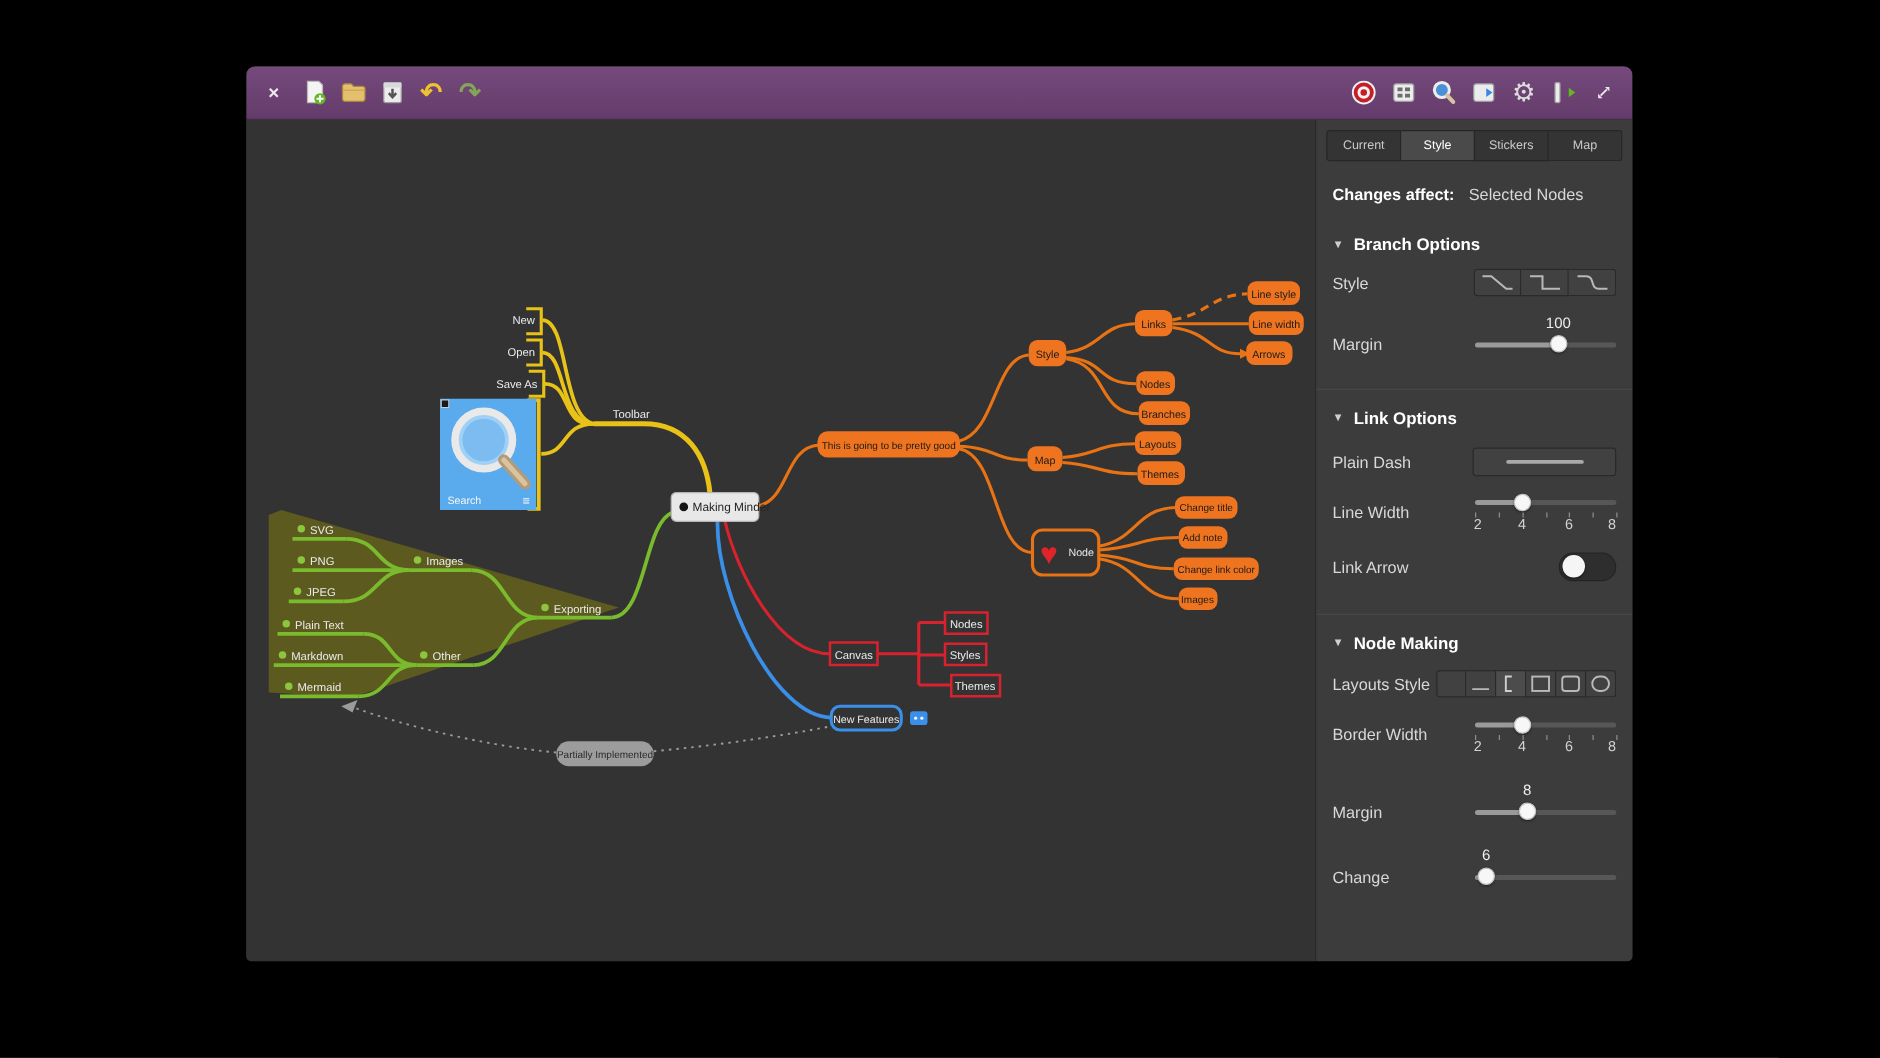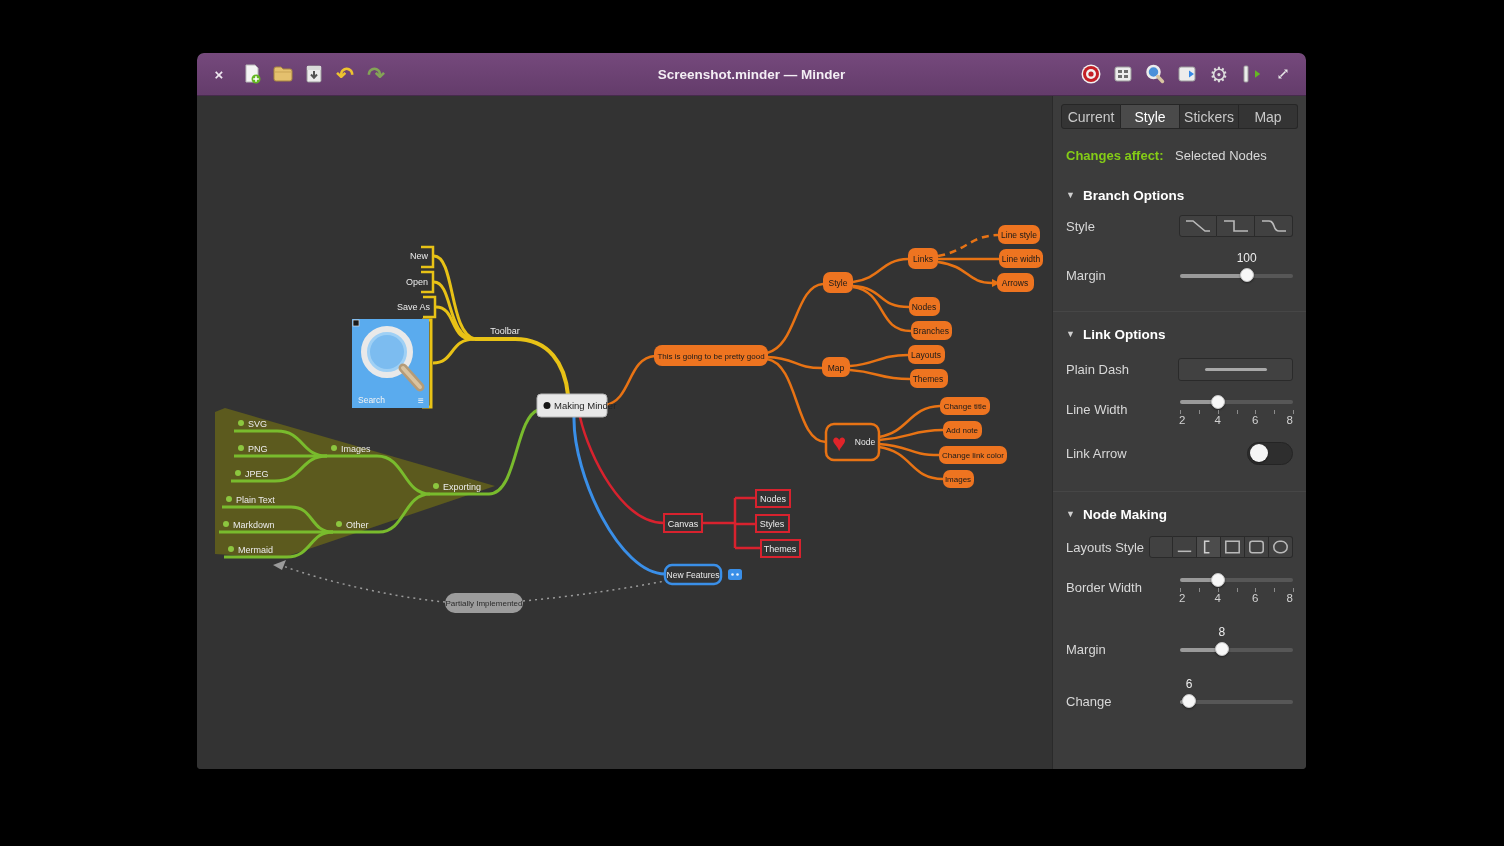--- a/index.html
+++ b/index.html
@@ -18,29 +18,29 @@
   .glyph-undo{color:#eec32f;font-size:21px;font-weight:bold;line-height:1;}
   .glyph-redo{color:#84a457;font-size:21px;font-weight:bold;line-height:1;}
   .glyph-gear{color:#dcdcdc;font-size:21px;line-height:1;}
   
   .content{display:flex;height:673px;}
   .canvas{width:855px;height:673px;background:#333333;position:relative;flex:none;}
   .sidebar{width:254px;height:673px;background:#3c3c3c;border-left:1px solid #2a2a2a;box-sizing:border-box;flex:none;color:#d8d8d8;font-size:13px;overflow:hidden;}
   
   .tabs{display:flex;margin:8px 8px 0 8px;}
   .tab{flex:1;height:23px;background:#343434;border:1px solid #262626;border-left-width:0;color:#c9c9c9;
-       font-size:14px;display:flex;align-items:center;justify-content:center;}
+       font-size:10px;display:flex;align-items:center;justify-content:center;}
   .tab:first-child{border-left-width:1px;border-radius:3px 0 0 3px;}
   .tab:last-child{border-radius:0 3px 3px 0;}
   .tab.active{background:#4a4a4a;color:#fff;}
   .srow{display:flex;align-items:center;justify-content:space-between;padding:0 13px;}
   .slabel{color:#d8d8d8;}
   .shead{display:flex;align-items:center;gap:8px;padding:0 13px;color:#fff;font-weight:bold;font-size:13.5px;}
   .shead .tri{font-size:9px;color:#cfcfcf;}
-  .bold{font-weight:bold;color:#84cc16;}
+  .bold{font-weight:bold;color:#ffffff;}
   
   .btngrp{display:flex;}
   .btn{background:#414141;border:1px solid #2a2a2a;border-left-width:0;height:22px;display:flex;align-items:center;justify-content:center;color:#c9c9c9;box-sizing:border-box;}
   .btn:first-child{border-left-width:1px;border-radius:3px 0 0 3px;}
   .btn:last-child{border-radius:0 3px 3px 0;}
   .wbtn{width:38px;}
   .bsbtn{width:24px;}
   .ldbtn{width:113px;height:21px;background:#414141;border:1px solid #2a2a2a;border-radius:3px;display:flex;align-items:center;justify-content:center;}
   .ldline{width:62px;height:3px;background:#a9a9a9;border-radius:2px;}
   .sliderwrap{position:relative;width:113px;}
@@ -56,21 +56,20 @@
   .toggle{width:46px;height:23px;border-radius:12px;background:#2e2e2e;border:1px solid #242424;position:relative;box-sizing:border-box;}
   .toggle .knob{position:absolute;left:2px;top:1.5px;width:18px;height:18px;border-radius:50%;background:#f5f5f5;box-shadow:0 1px 2px rgba(0,0,0,.5);}
   svg text{font-family:"Liberation Sans",sans-serif;}
 </style>
 </head>
 <body>
 
 <div class="window">
 
   <div class="titlebar">
-    <div class="tb-title">Screenshot.minder — Minder</div>
     <div class="tb-left">
       <button class="tbtn closex">×</button>
       <button class="tbtn">
         <svg width="22" height="22" viewBox="0 0 22 22">
           <path d="M5 2 h9 l3 3 v14 h-12 z" fill="#f4f4f4" stroke="#b9b9b9"></path>
           <circle cx="15" cy="16" r="4.5" fill="#64b723"></circle>
           <path d="M15 13.2 v5.6 M12.2 16 h5.6" stroke="#fff" stroke-width="1.6"></path>
         </svg>
       </button>
       <button class="tbtn">

